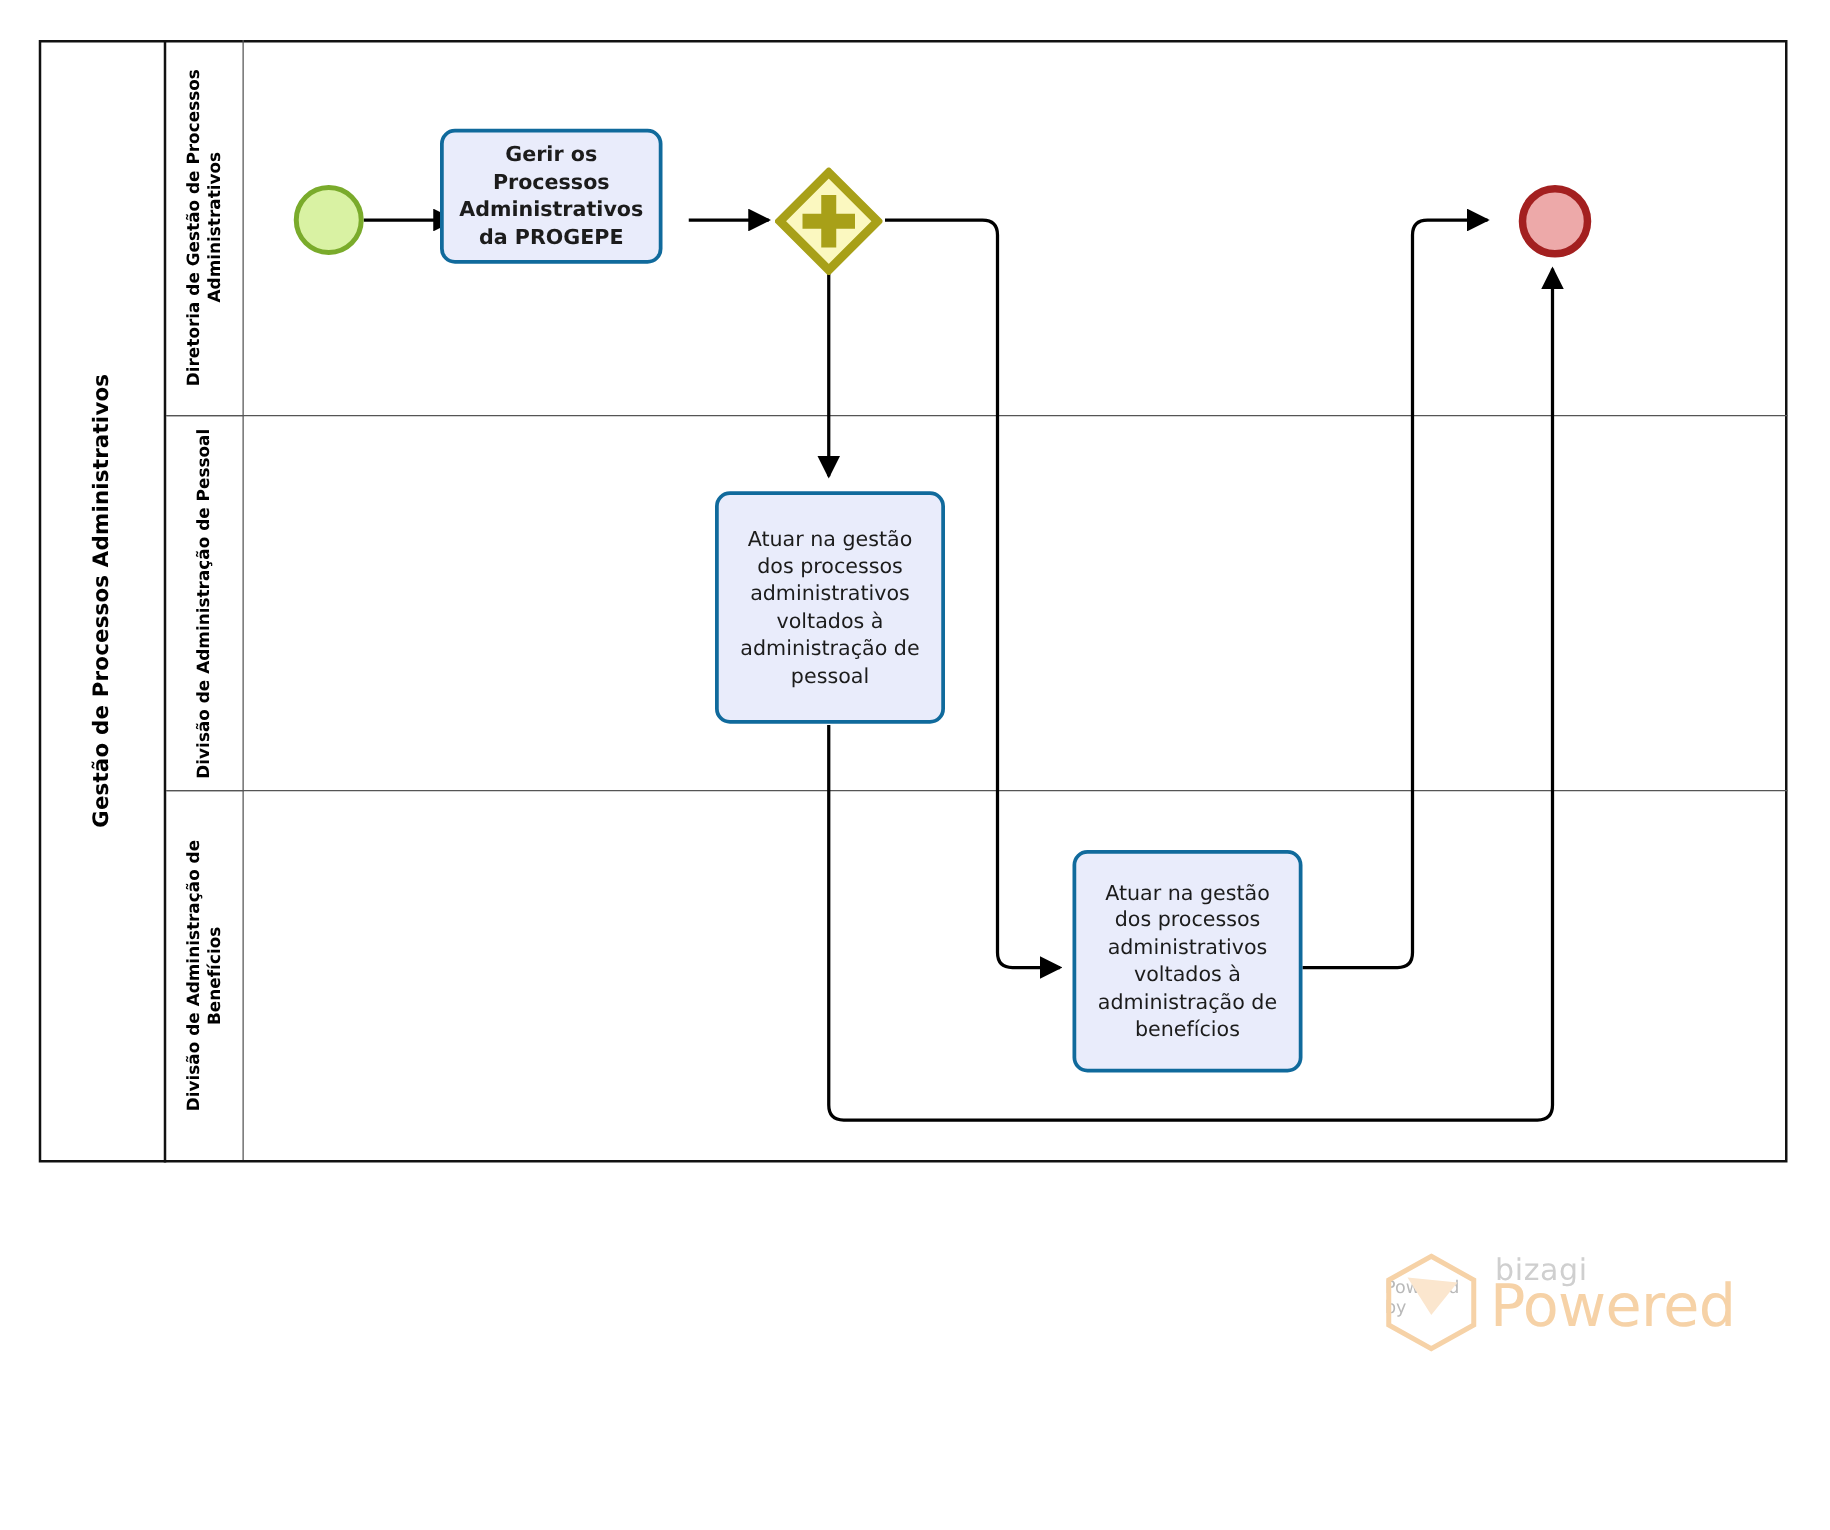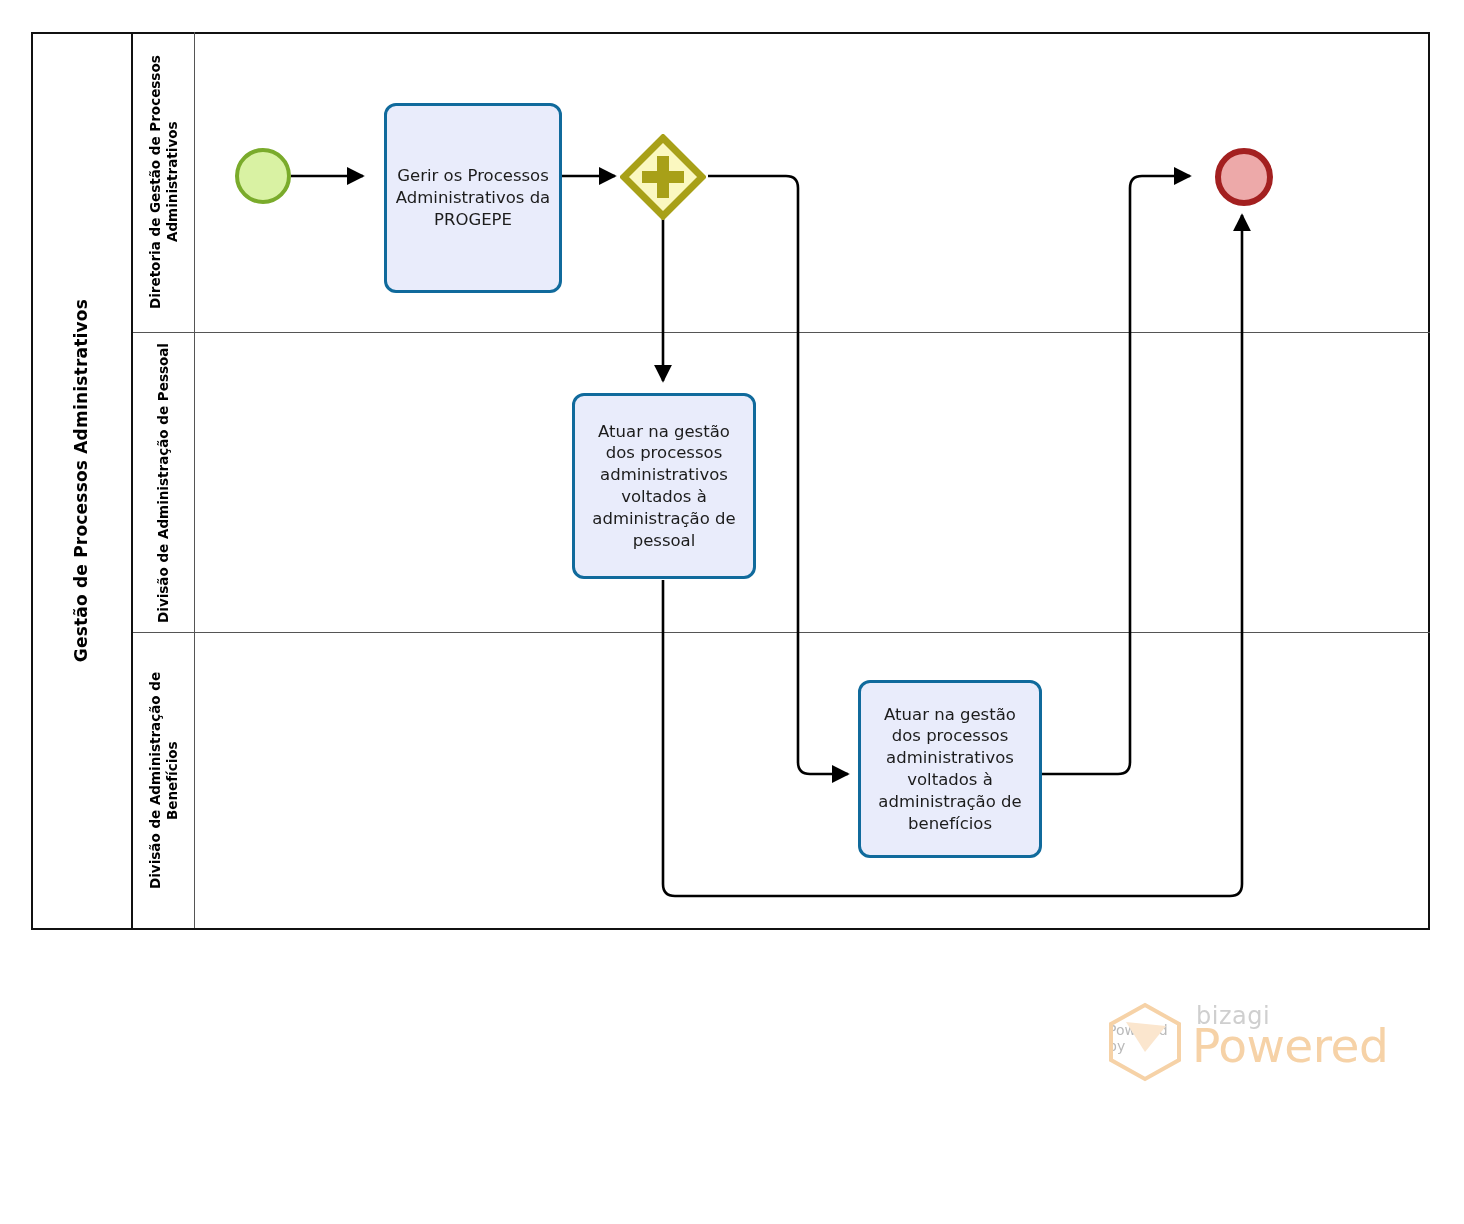--- a/index.html
+++ b/index.html
@@ -101,21 +101,21 @@
       <path d="M 708 176 L 786 176 Q 798 176 798 188 L 798 762 Q 798 774 810 774 L 848 774" marker-end="url(#arrow)"></path>
 
       <path d="M 1042 774 L 1118 774 Q 1130 774 1130 762 L 1130 188 Q 1130 176 1142 176 L 1190 176" marker-end="url(#arrow)"></path>
 
       <path d="M 663 580 L 663 884 Q 663 896 675 896 L 1230 896 Q 1242 896 1242 884 L 1242 215" marker-end="url(#arrow)"></path>
     </g>
   </svg>
 
   <div class="start-event" style="left:235px;top:148px;width:56px;height:56px;"></div>
 
-  <div class="task" style="left:384px;top:103px;width:178px;height:190px;">
+  <div class="task" style="left:352px;top:103px;width:178px;height:108px;font-weight:bold;">
     <span>Gerir os Processos Administrativos da PROGEPE</span>
   </div>
 
   <div class="gateway" style="left:620px;top:134px;width:86px;height:86px;">
     <svg width="86" height="86" viewBox="0 0 86 86" xmlns="http://www.w3.org/2000/svg">
       <polygon points="43,4 82,43 43,82 4,43" fill="#fbf8c0" stroke="#a8a018" stroke-width="7"></polygon>
       <path d="M 37 22 L 49 22 L 49 37 L 64 37 L 64 49
                L 49 49 L 49 64 L 37 64 L 37 49 L 22 49 L 22 37 L 37 37 Z" fill="#a8a018"></path>
     </svg>
   </div>

